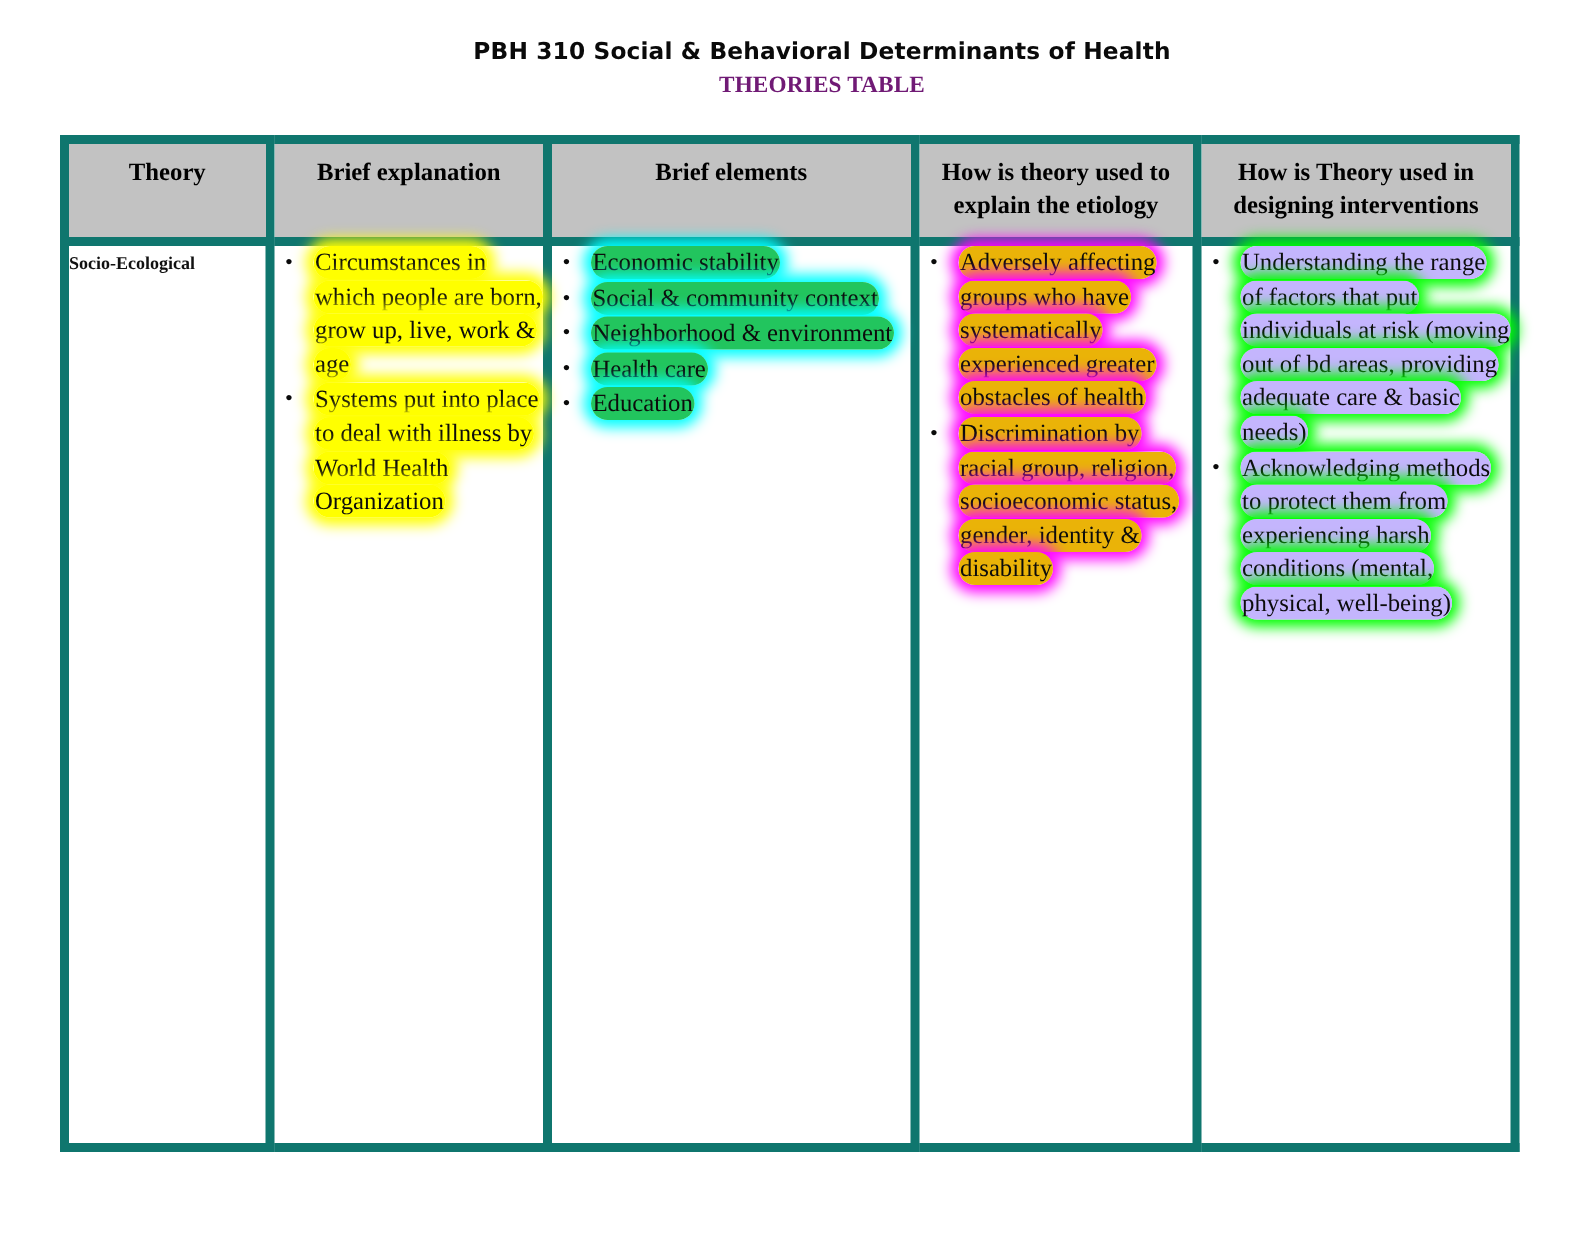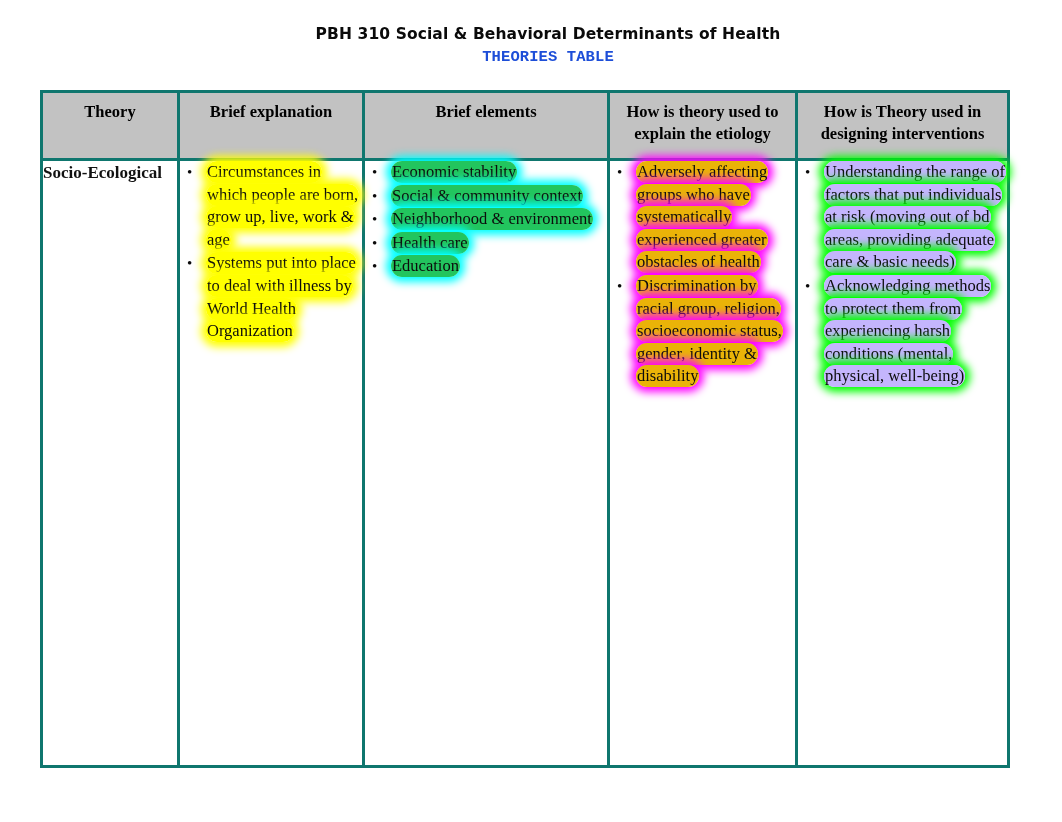--- a/index.html
+++ b/index.html
@@ -27,43 +27,43 @@
   }
   .title-line1 {
     font-family: "DejaVu Sans", "Liberation Sans", sans-serif;
     font-size: 15.5px;
     font-weight: bold;
     color: #0a0a0a;
     letter-spacing: .1px;
     line-height: 21px;
   }
   .title-line2 {
-    font-family: Liberation Mono, monospace;
+    font-family: Liberation Serif, serif;
     font-size: 15.5px;
     font-weight: bold;
-    color: #1d4ed8;
+    color: #701a75;
     letter-spacing: .1px;
     line-height: 24px;
   }
 
   
   .table-wrap {
     position: absolute;
     left: 40px; top: 90px;
     width: 967px;
     height: 678px;
   }
   table.theories {
     width: 967px;
     height: 678px;
     border-collapse: collapse;
     table-layout: fixed;
   }
   table.theories td, table.theories th {
-    border: 3px solid #0f766e;
+    border: 6px solid #0f766e;
     vertical-align: top;
     padding: 0;
   }
   table.theories thead th {
     background: #c2c2c2;
     height: 68px;
     vertical-align: top;
     padding: 8px 6px 0 6px;
     font-size: 16.5px;
     font-weight: bold;
@@ -79,21 +79,21 @@
   .col-design   { width: 212px; }
 
   
   td.body-cell { padding: 10px 6px 6px 6px; }
   td.theory-cell {
     vertical-align: middle;
     padding-left: 8px;
     padding-right: 4px;
   }
   .theory-label {
-    font-size: 17px;
+    font-size: 12px;
     font-weight: bold;
     color: #111;
     line-height: 23px;
     filter: blur(.3px);
   }
 
   
   ul.hl-list {
     list-style: none;
     margin: 0;

